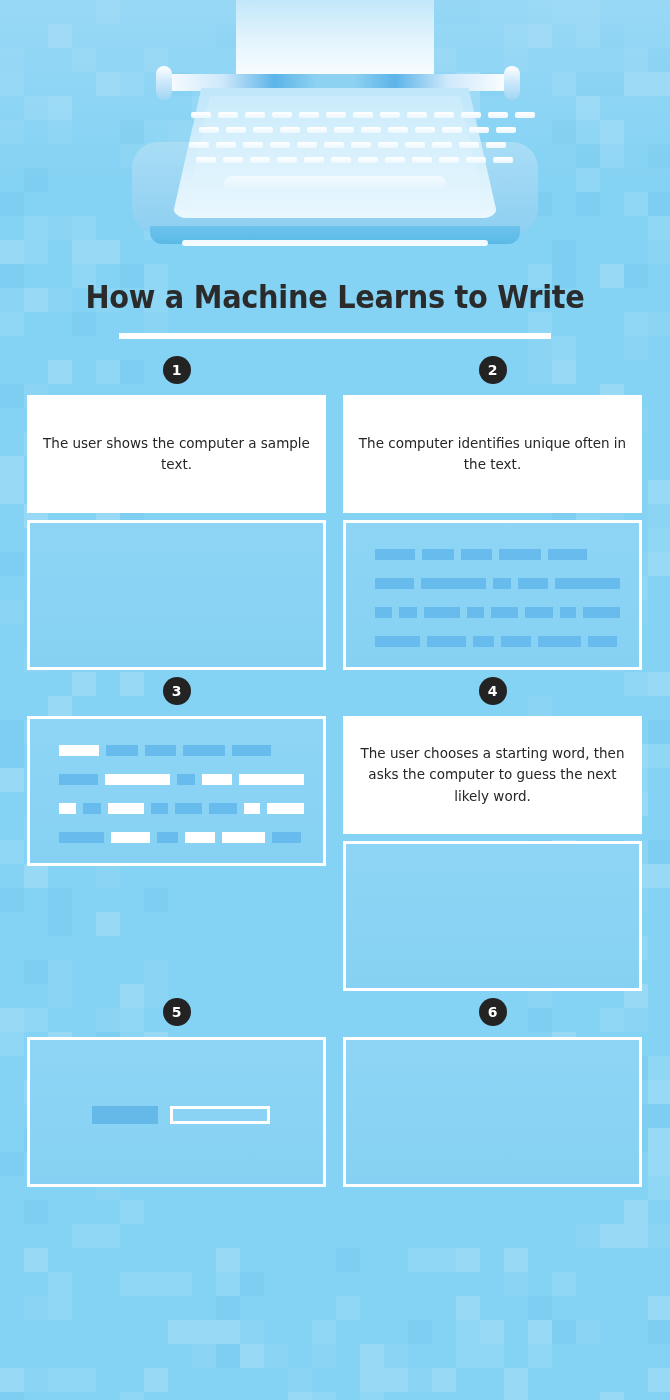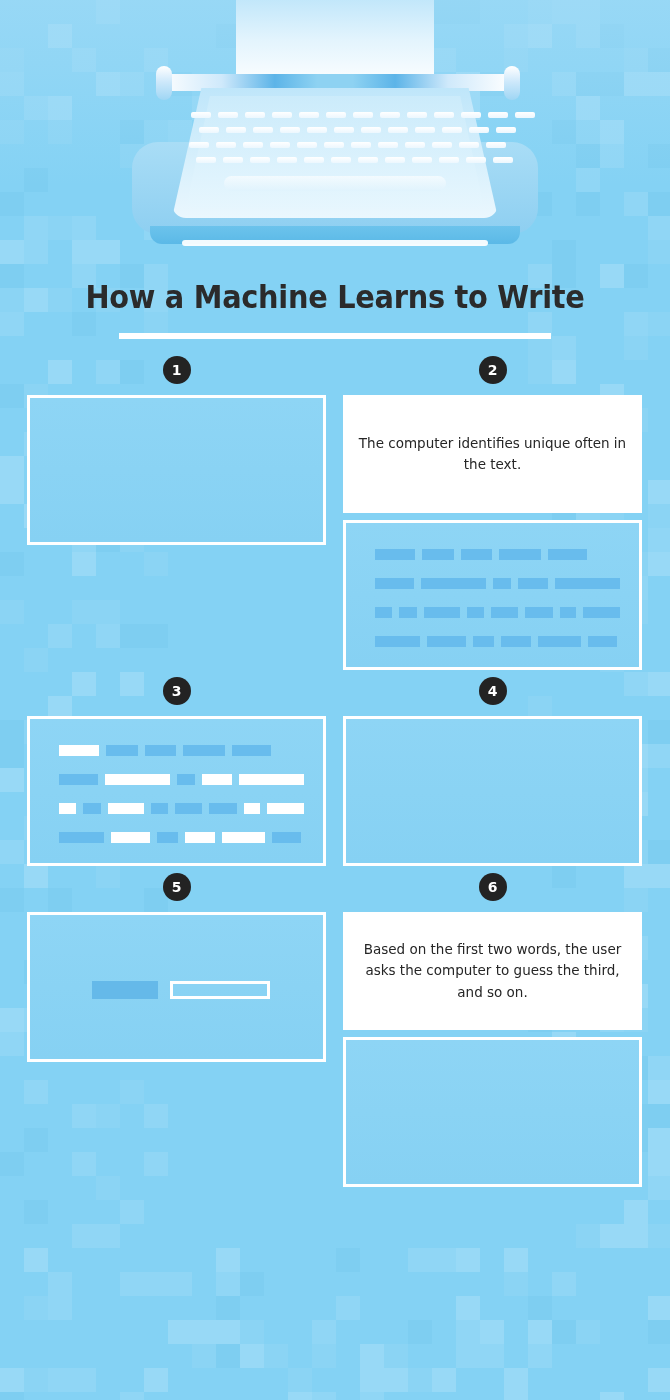--- a/index.html
+++ b/index.html
@@ -641,20 +641,23 @@
     <div class="foot"></div>
   </div>
 
   <div class="title">How a Machine Learns to Write</div>
   <div class="title-rule"></div>
 
   <div class="grid" id="grid">
       <div class="row">
         <div class="cell">
           <div class="badge">1</div>
+          <div class="card">
+            <p>The user shows the computer a sample text.</p>
+          </div>
           <div class="panel"></div>
         </div>
         <div class="cell">
           <div class="badge">2</div>
           <div class="card">
             <p>The computer identifies unique often in the text.</p>
           </div>
           <div class="panel">
             <div class="wlines">
               <div class="wline">
@@ -728,36 +731,36 @@
                 <div class="w" style="width: 21px;"></div>
                 <div class="w on" style="width: 30px;"></div>
                 <div class="w on" style="width: 43px;"></div>
                 <div class="w" style="width: 29px;"></div>
               </div>
             </div>
           </div>
         </div>
         <div class="cell">
           <div class="badge">4</div>
+          <div class="card">
+            <p>The user chooses a starting word, then asks the computer to guess the next likely word.</p>
+          </div>
           <div class="panel"></div>
         </div>
       </div>
       <div class="row">
         <div class="cell">
           <div class="badge">5</div>
           <div class="panel">
             <div class="p5-row">
               <div class="p5-block"></div>
               <div class="p5-slot"></div>
             </div>
           </div>
         </div>
         <div class="cell">
           <div class="badge">6</div>
-          <div class="card">
-            <p>Based on the first two words, the user asks the computer to guess the third, and so on.</p>
-          </div>
           <div class="panel"></div>
         </div>
       </div>
     </div>
 
 </div>
 
 </body></html>

